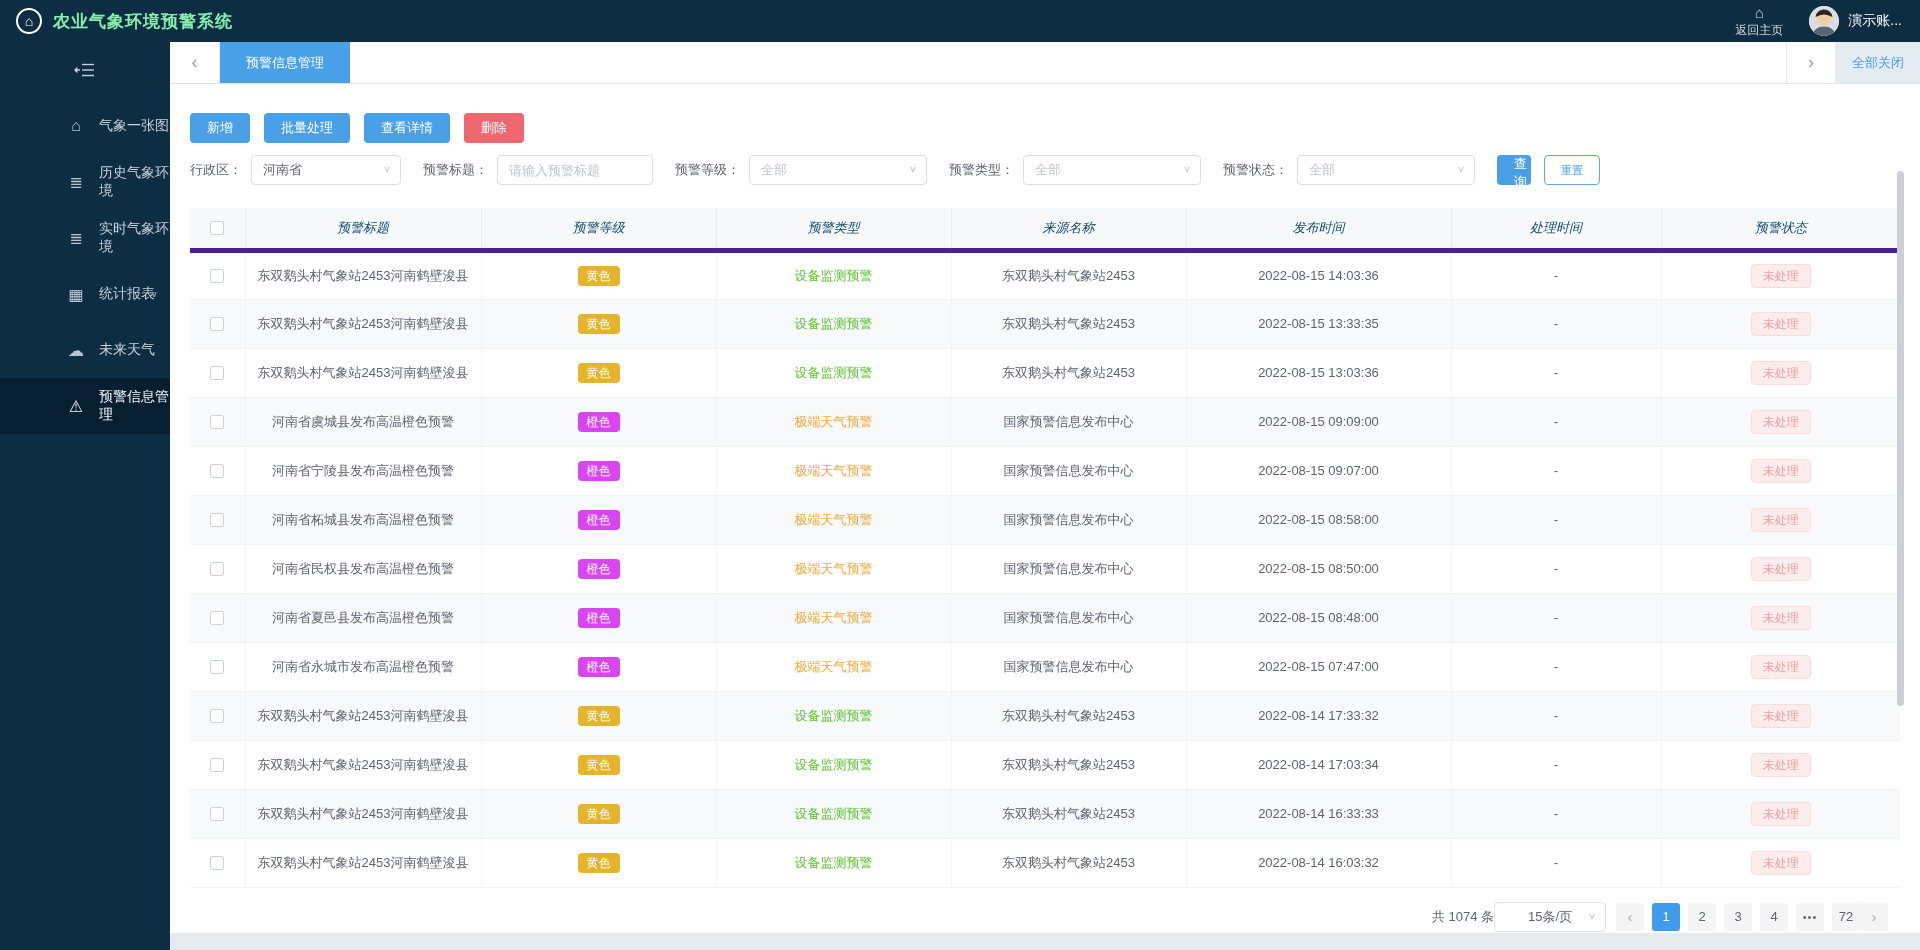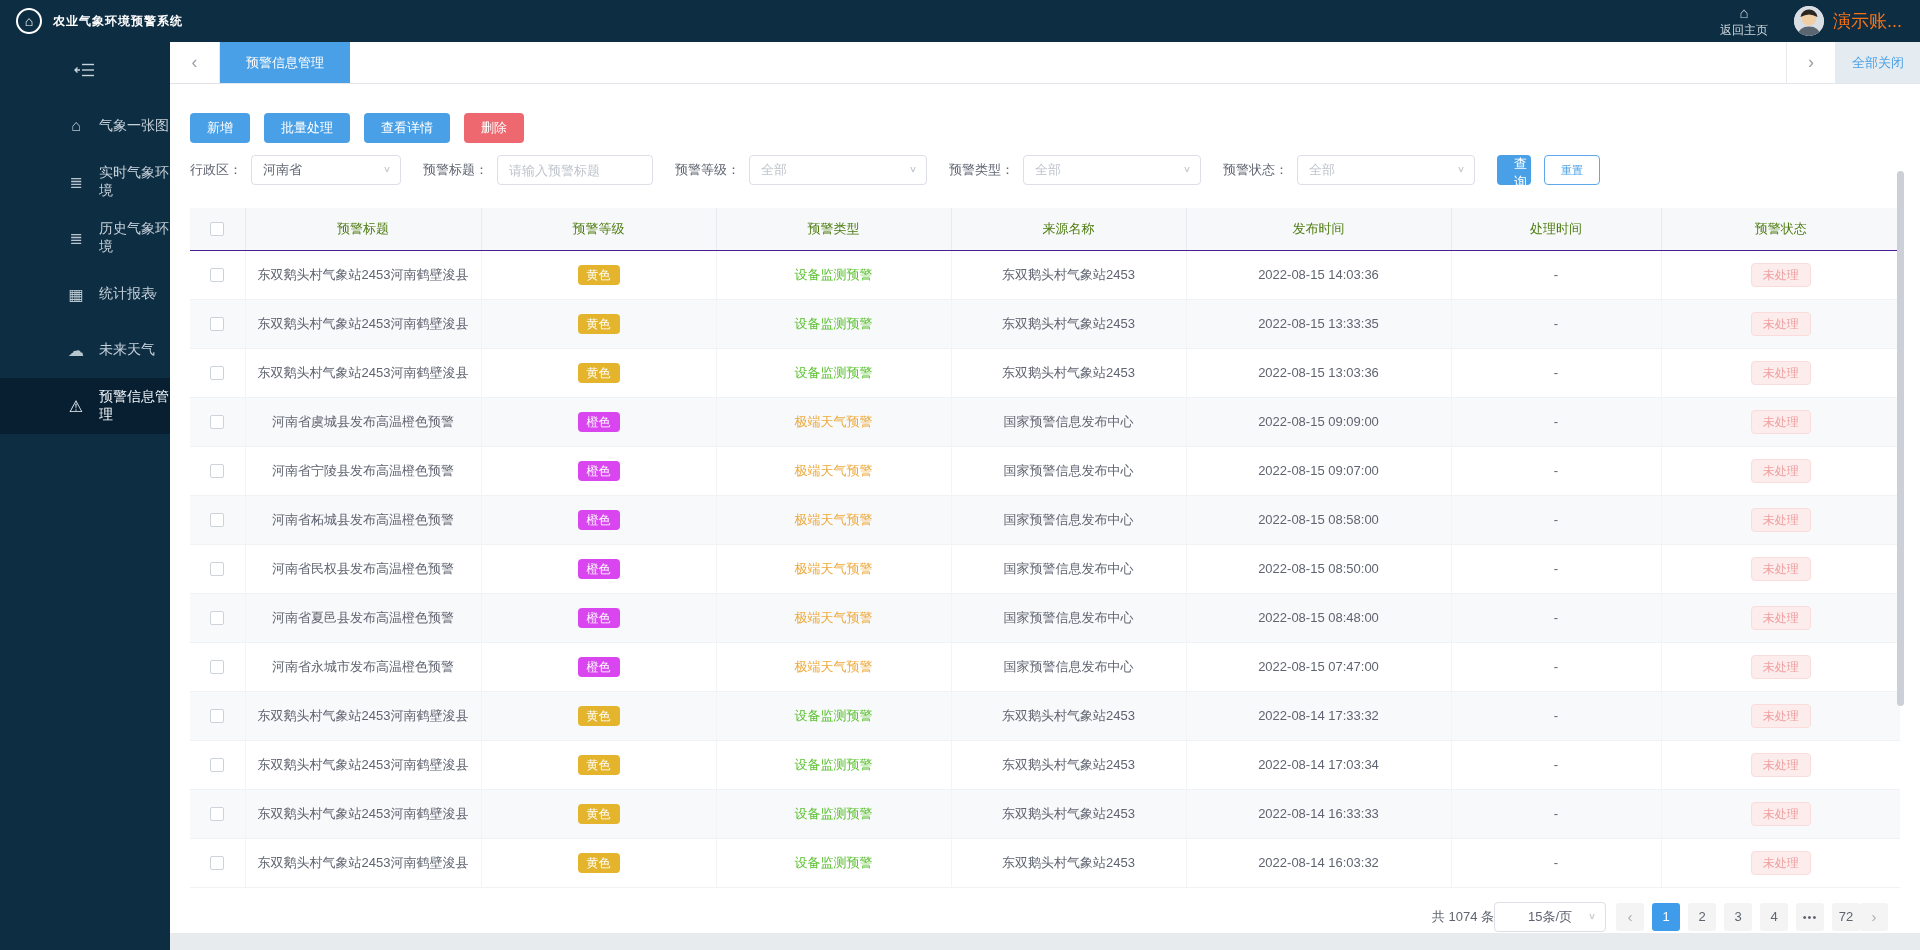--- a/index.html
+++ b/index.html
@@ -5,28 +5,28 @@
   * { margin:0; padding:0; box-sizing:border-box; }
   html,body { width:1920px; height:950px; overflow:hidden;
     font-family:"Liberation Sans","DejaVu Sans",sans-serif; background:#eef1f4; }
 
   
   .app-header { position:absolute; left:0; top:0; width:1920px; height:42px;
     background:#0d2d43; display:flex; align-items:center; z-index:30; }
   .logo-wrap { display:flex; align-items:center; margin-left:16px; }
   .logo-circle { width:26px; height:26px; border:2px solid #fff; border-radius:50%;
     display:flex; align-items:center; justify-content:center; color:#fff; font-size:14px; line-height:1; }
-  .app-title { color:#ffffff; font-size:12px; font-weight:bold; margin-left:11px; letter-spacing:1px; }
+  .app-title { color:#86efac; font-size:17px; font-weight:bold; margin-left:11px; letter-spacing:1px; }
   .header-right { margin-left:auto; display:flex; align-items:center; padding-right:18px; }
   .back-home { display:flex; flex-direction:column; align-items:center; color:#cfd8de;
     font-size:12px; line-height:1.25; cursor:pointer; }
   .back-home .house { font-size:15px; }
   .avatar { width:30px; height:30px; border-radius:50%; margin-left:26px; overflow:hidden;
     background:#e9edf0; flex:none; }
-  .account { color:#f97316; font-size:18px; margin-left:9px; cursor:pointer; }
+  .account { color:#ffffff; font-size:14px; margin-left:9px; cursor:pointer; }
 
   
   .sidebar { position:absolute; left:0; top:42px; width:170px; height:908px; background:#0d2d43; z-index:20; }
   .fold-row { height:56px; display:flex; align-items:center; justify-content:center; cursor:pointer; }
   .side-item { height:56px; display:flex; align-items:center; padding-left:66px; cursor:pointer;
     color:#c6d1da; font-size:14px; position:relative; }
   .side-item .s-icon { width:20px; font-size:16px; text-align:center; margin-right:13px; flex:none; color:#b9c6d0; }
   .side-item.active { background:#081f31; color:#f0f6fa; }
   .side-item.active .s-icon { color:#e8f0f5; }
   .side-item .item-chevron { position:absolute; right:12px; font-size:11px; color:#9fb0bc;
@@ -81,22 +81,22 @@
   .btn-search { margin-left:22px; width:32px; }
   .btn-reset { margin-left:13px; width:56px; height:30px; background:#fff; border:1px solid #5da8ea;
     color:#4aa0e6; border-radius:4px; font-size:11px; cursor:pointer; font-family:inherit; }
 
   
   .tbl-wrap { margin-top:23px; position:relative; }
   table { width:1710px; border-collapse:collapse; table-layout:fixed; }
   col.c-cb { width:55px; } col.c-title { width:236px; } col.c-level { width:235px; }
   col.c-type { width:235px; } col.c-source { width:235px; } col.c-pub { width:265px; }
   col.c-handle { width:210px; } col.c-status { width:auto; }
-  thead th { height:42px; background:#f7f8fa; font-size:13px; font-weight:normal; color:#4d7c0f;
-    border-right:1px solid #e9ecef; border-bottom:1px solid #4c1d95; }
+  thead th { height:42px; background:#f7f8fa; font-size:13px; font-weight:normal; color:#0c4a6e;
+    border-right:1px solid #e9ecef; border-bottom:5px solid #4c1d95;font-style:italic; }
   thead th:last-child { border-right:none; }
   tbody td { height:49px; text-align:center; font-size:13px; color:#5f6470;
     border-right:1px solid #f2f4f6; border-bottom:1px solid #f0f2f5;
     white-space:nowrap; overflow:hidden; padding:0 10px; }
   tbody td:last-child { border-right:none; }
   tbody tr:nth-child(even) { background:#f8f9fb; }
   .cb { width:14px; height:14px; border:1px solid #ced3da; border-radius:2px; background:#fff;
     margin:0 auto; cursor:pointer; }
   .badge { display:inline-block; padding:4px 9px; border-radius:4px; color:#fff; font-size:12px; line-height:1; }
   .badge-yellow { background:#e3b42c; }
@@ -160,28 +160,28 @@
   </div>
   <nav>
 
       <div class="side-item">
         <span class="s-icon map-icon"></span>
         <span>气象一张图</span>
         <span class="item-chevron"></span>
       </div>
 
       <div class="side-item">
+        <span class="s-icon history-icon"></span>
+        <span>历史气象环境</span>
+        <span class="item-chevron"></span>
+      </div>
+
+      <div class="side-item">
         <span class="s-icon realtime-icon"></span>
         <span>实时气象环境</span>
-        <span class="item-chevron"></span>
-      </div>
-
-      <div class="side-item">
-        <span class="s-icon history-icon"></span>
-        <span>历史气象环境</span>
         <span class="item-chevron"></span>
       </div>
 
       <div class="side-item">
         <span class="s-icon report-icon"></span>
         <span>统计报表</span>
         <span class="item-chevron">∨</span>
       </div>
 
       <div class="side-item">

